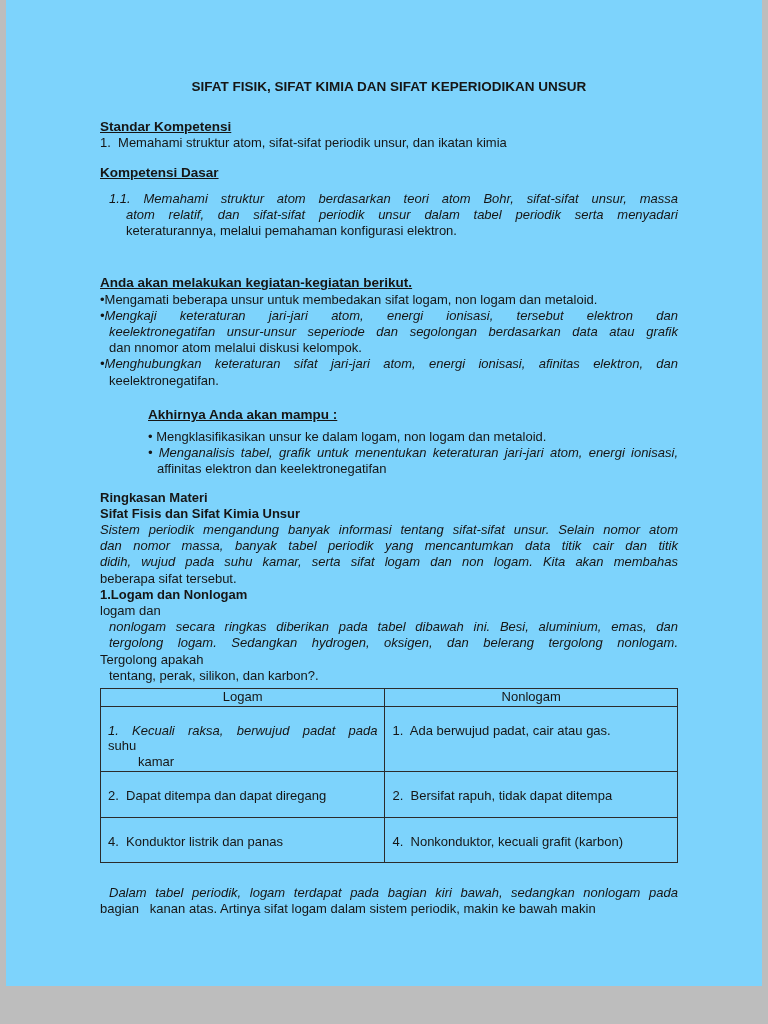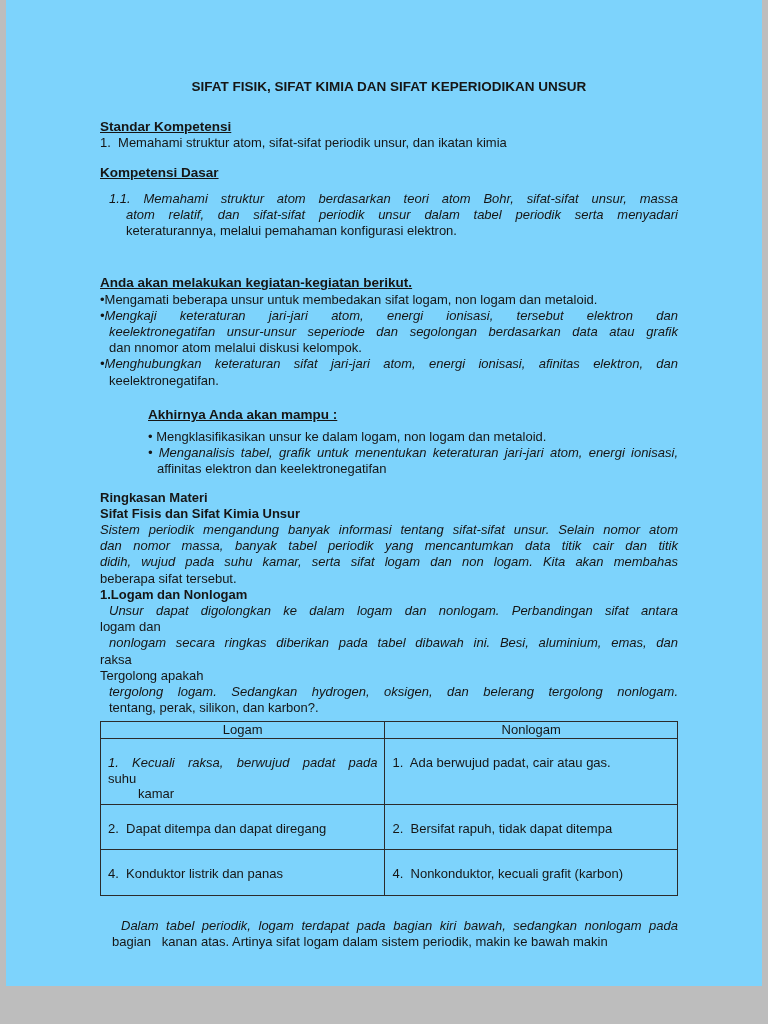--- a/index.html
+++ b/index.html
@@ -34,21 +34,21 @@
   .j  { white-space: normal; text-align: justify; text-align-last: justify; font-style: italic; }
   .ind   { padding-left: 9px; }
   .ind26 { padding-left: 26px; }
   .cind  { padding-left: 30px; }
   .mt13 { margin-top: 13px; }
   .mt10 { margin-top: 10px; }
   .mt28 { margin-top: 36px; }
   .mt18 { margin-top: 18px; margin-left: 48px; }
   .mt6  { margin-top: 6px; }
   .mt12 { margin-top: 12px; }
-  .mt22 { margin-top: 22px; margin-left: 12px; }
+  .mt22 { margin-top: 22px; }
   table.cmp {
     border-collapse: collapse;
     width: 100%;
     margin-top: 4px;
     font-size: 13px;
     line-height: 15.5px;
   }
   table.cmp th, table.cmp td {
     border: 1px solid #2b2b2b;
     vertical-align: top;
@@ -104,26 +104,24 @@
     <div class="hb">Ringkasan Materi</div>
     <div class="hb">Sifat Fisis dan Sifat Kimia Unsur</div>
     <div class="ln j">Sistem periodik mengandung banyak informasi tentang sifat-sifat unsur. Selain nomor atom</div>
     <div class="ln j">dan nomor massa, banyak tabel periodik yang mencantumkan data titik cair dan titik</div>
     <div class="ln j">didih, wujud pada suhu kamar, serta sifat logam dan non logam. Kita akan membahas</div>
     <div class="ln">beberapa sifat tersebut.</div>
   </div>
 
   <div>
     <div class="hb">1.Logam dan Nonlogam</div>
-    <div class="ln j ind">Unsur dapat digolongkan ke dalam logam dan nonlogam. Perbandingan sifat antara</div>
     <div class="ln">logam dan</div>
     <div class="ln j ind">nonlogam secara ringkas diberikan pada tabel dibawah ini. Besi, aluminium, emas, dan</div>
-    <div class="ln">raksa</div>
+    <div class="ln j ind">tergolong logam. Sedangkan hydrogen, oksigen, dan belerang tergolong nonlogam.</div>
     <div class="ln">Tergolong apakah</div>
-    <div class="ln j ind">tergolong logam. Sedangkan hydrogen, oksigen, dan belerang tergolong nonlogam.</div>
     <div class="ln ind">tentang, perak, silikon, dan karbon?.</div>
   </div>
 
   <table class="cmp">
     <colgroup>
         <col class="c1">
         <col class="c2">
       </colgroup>
     <tbody>
         <tr>

